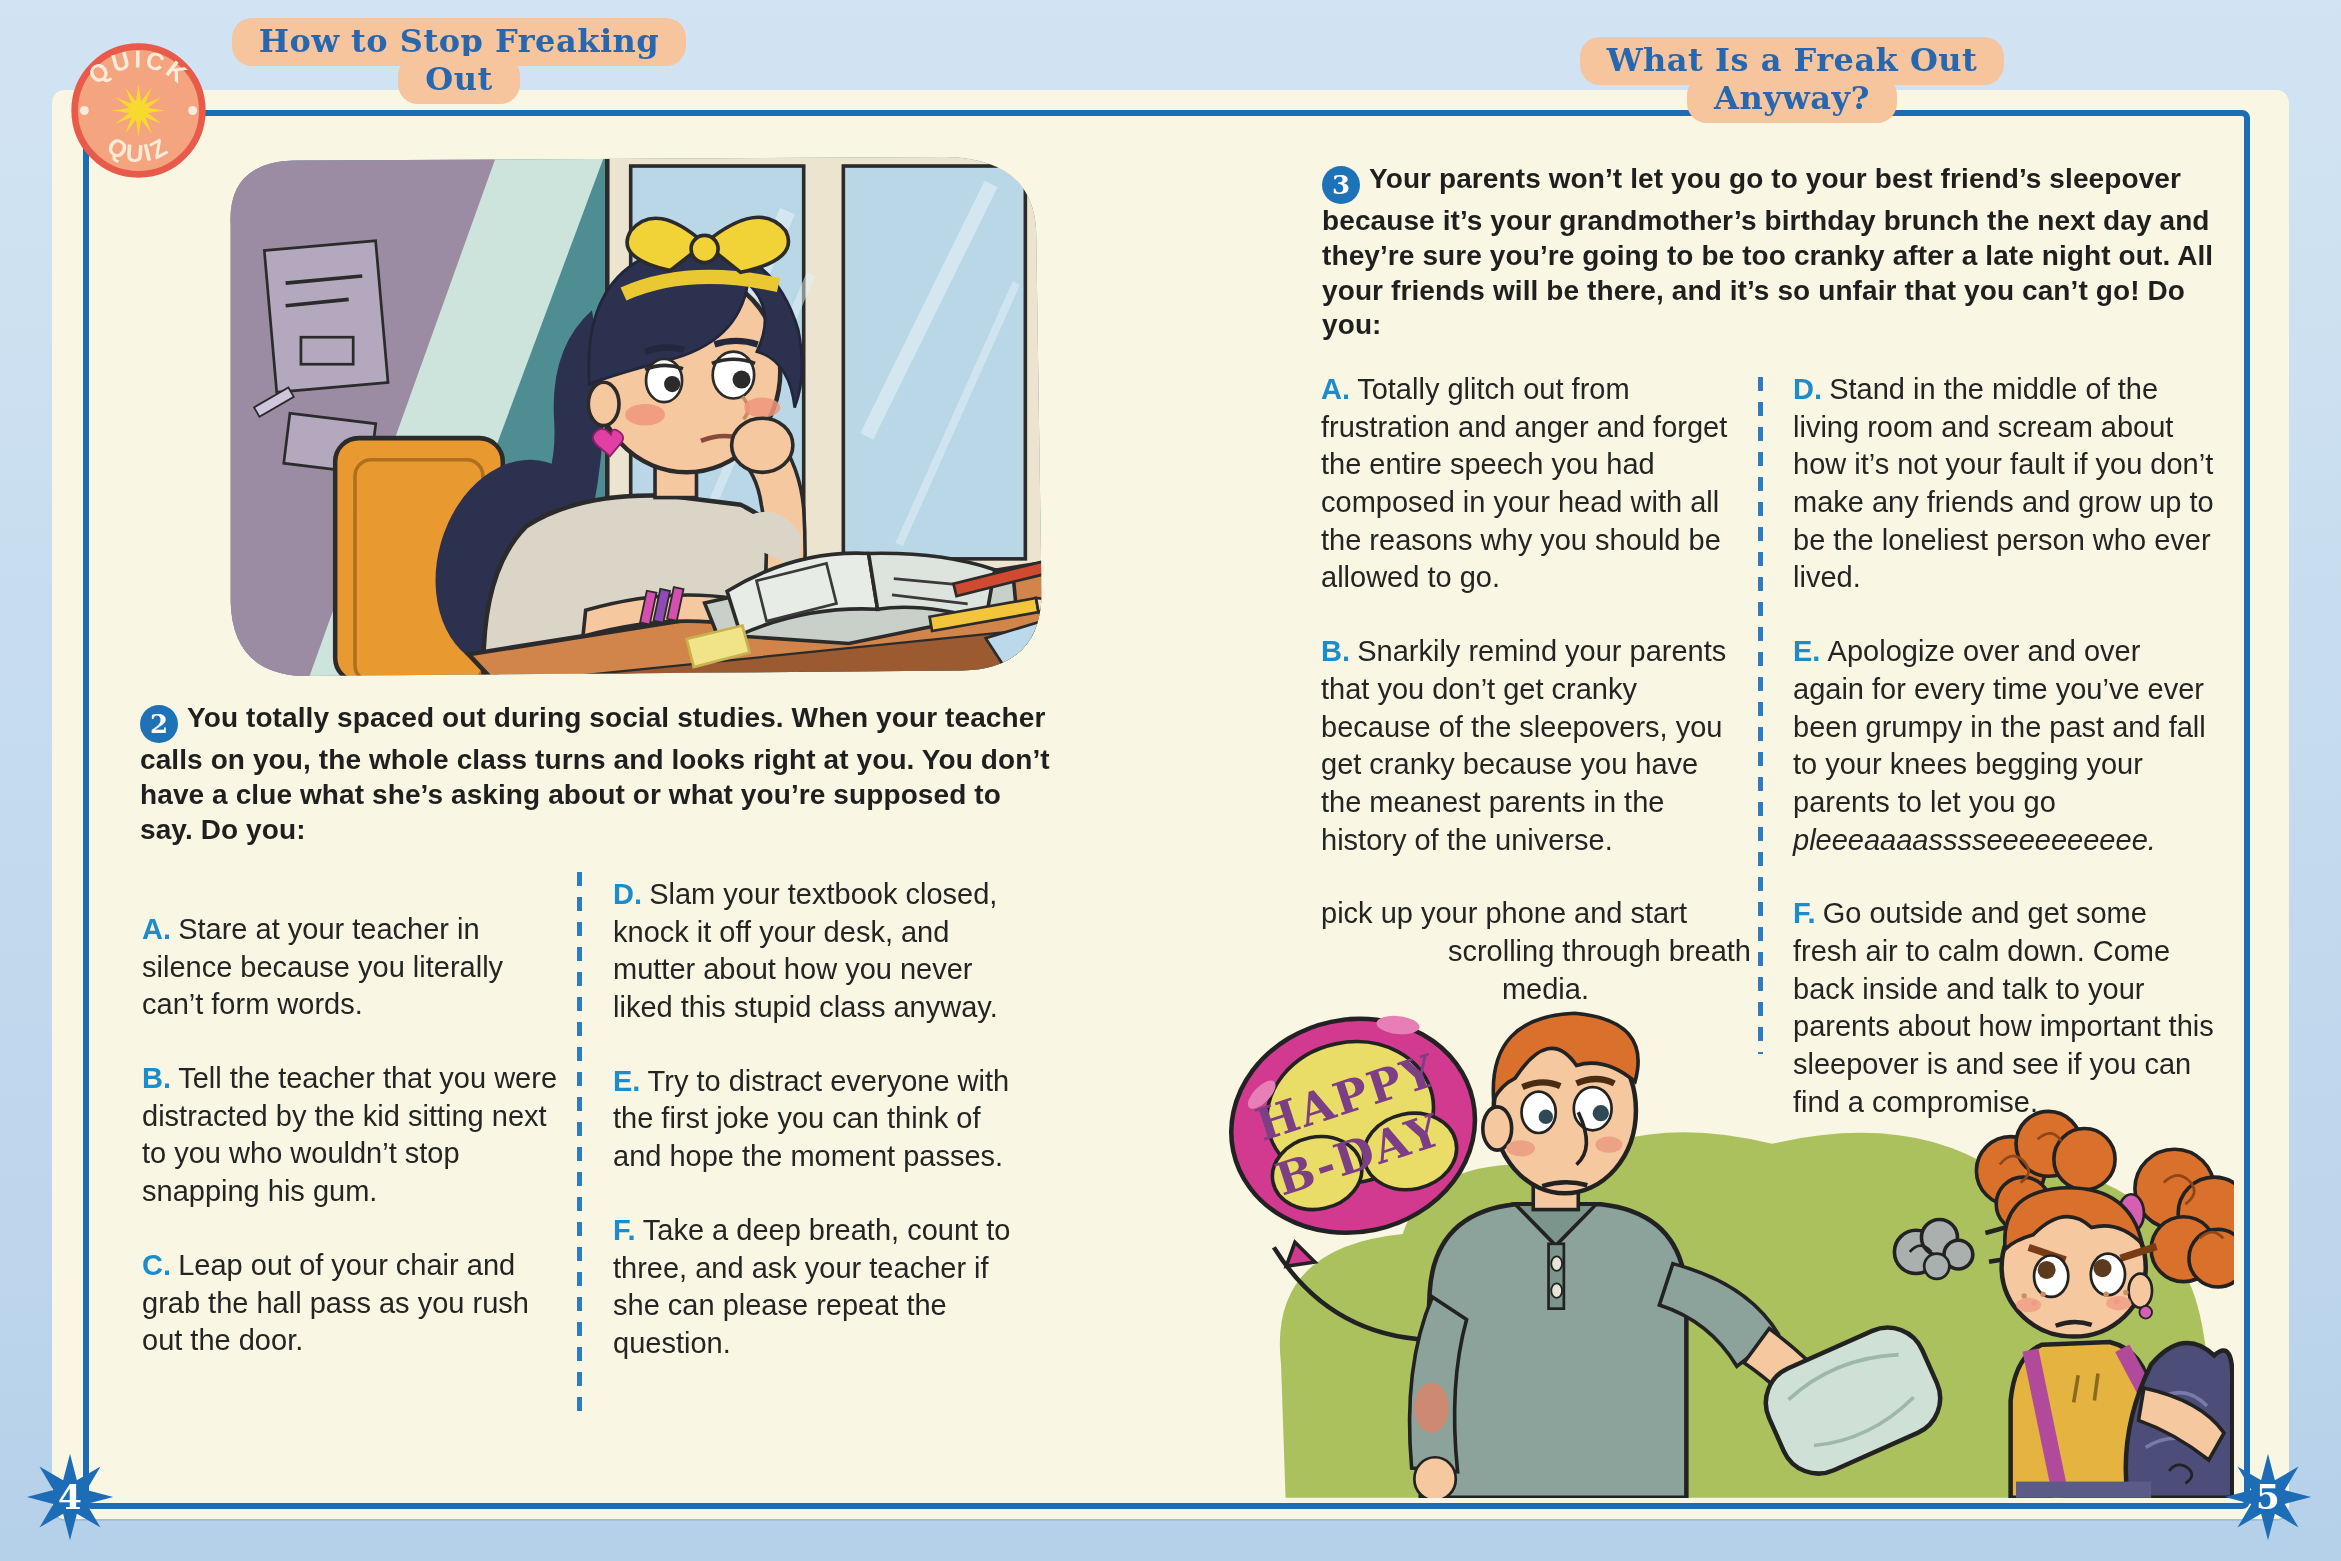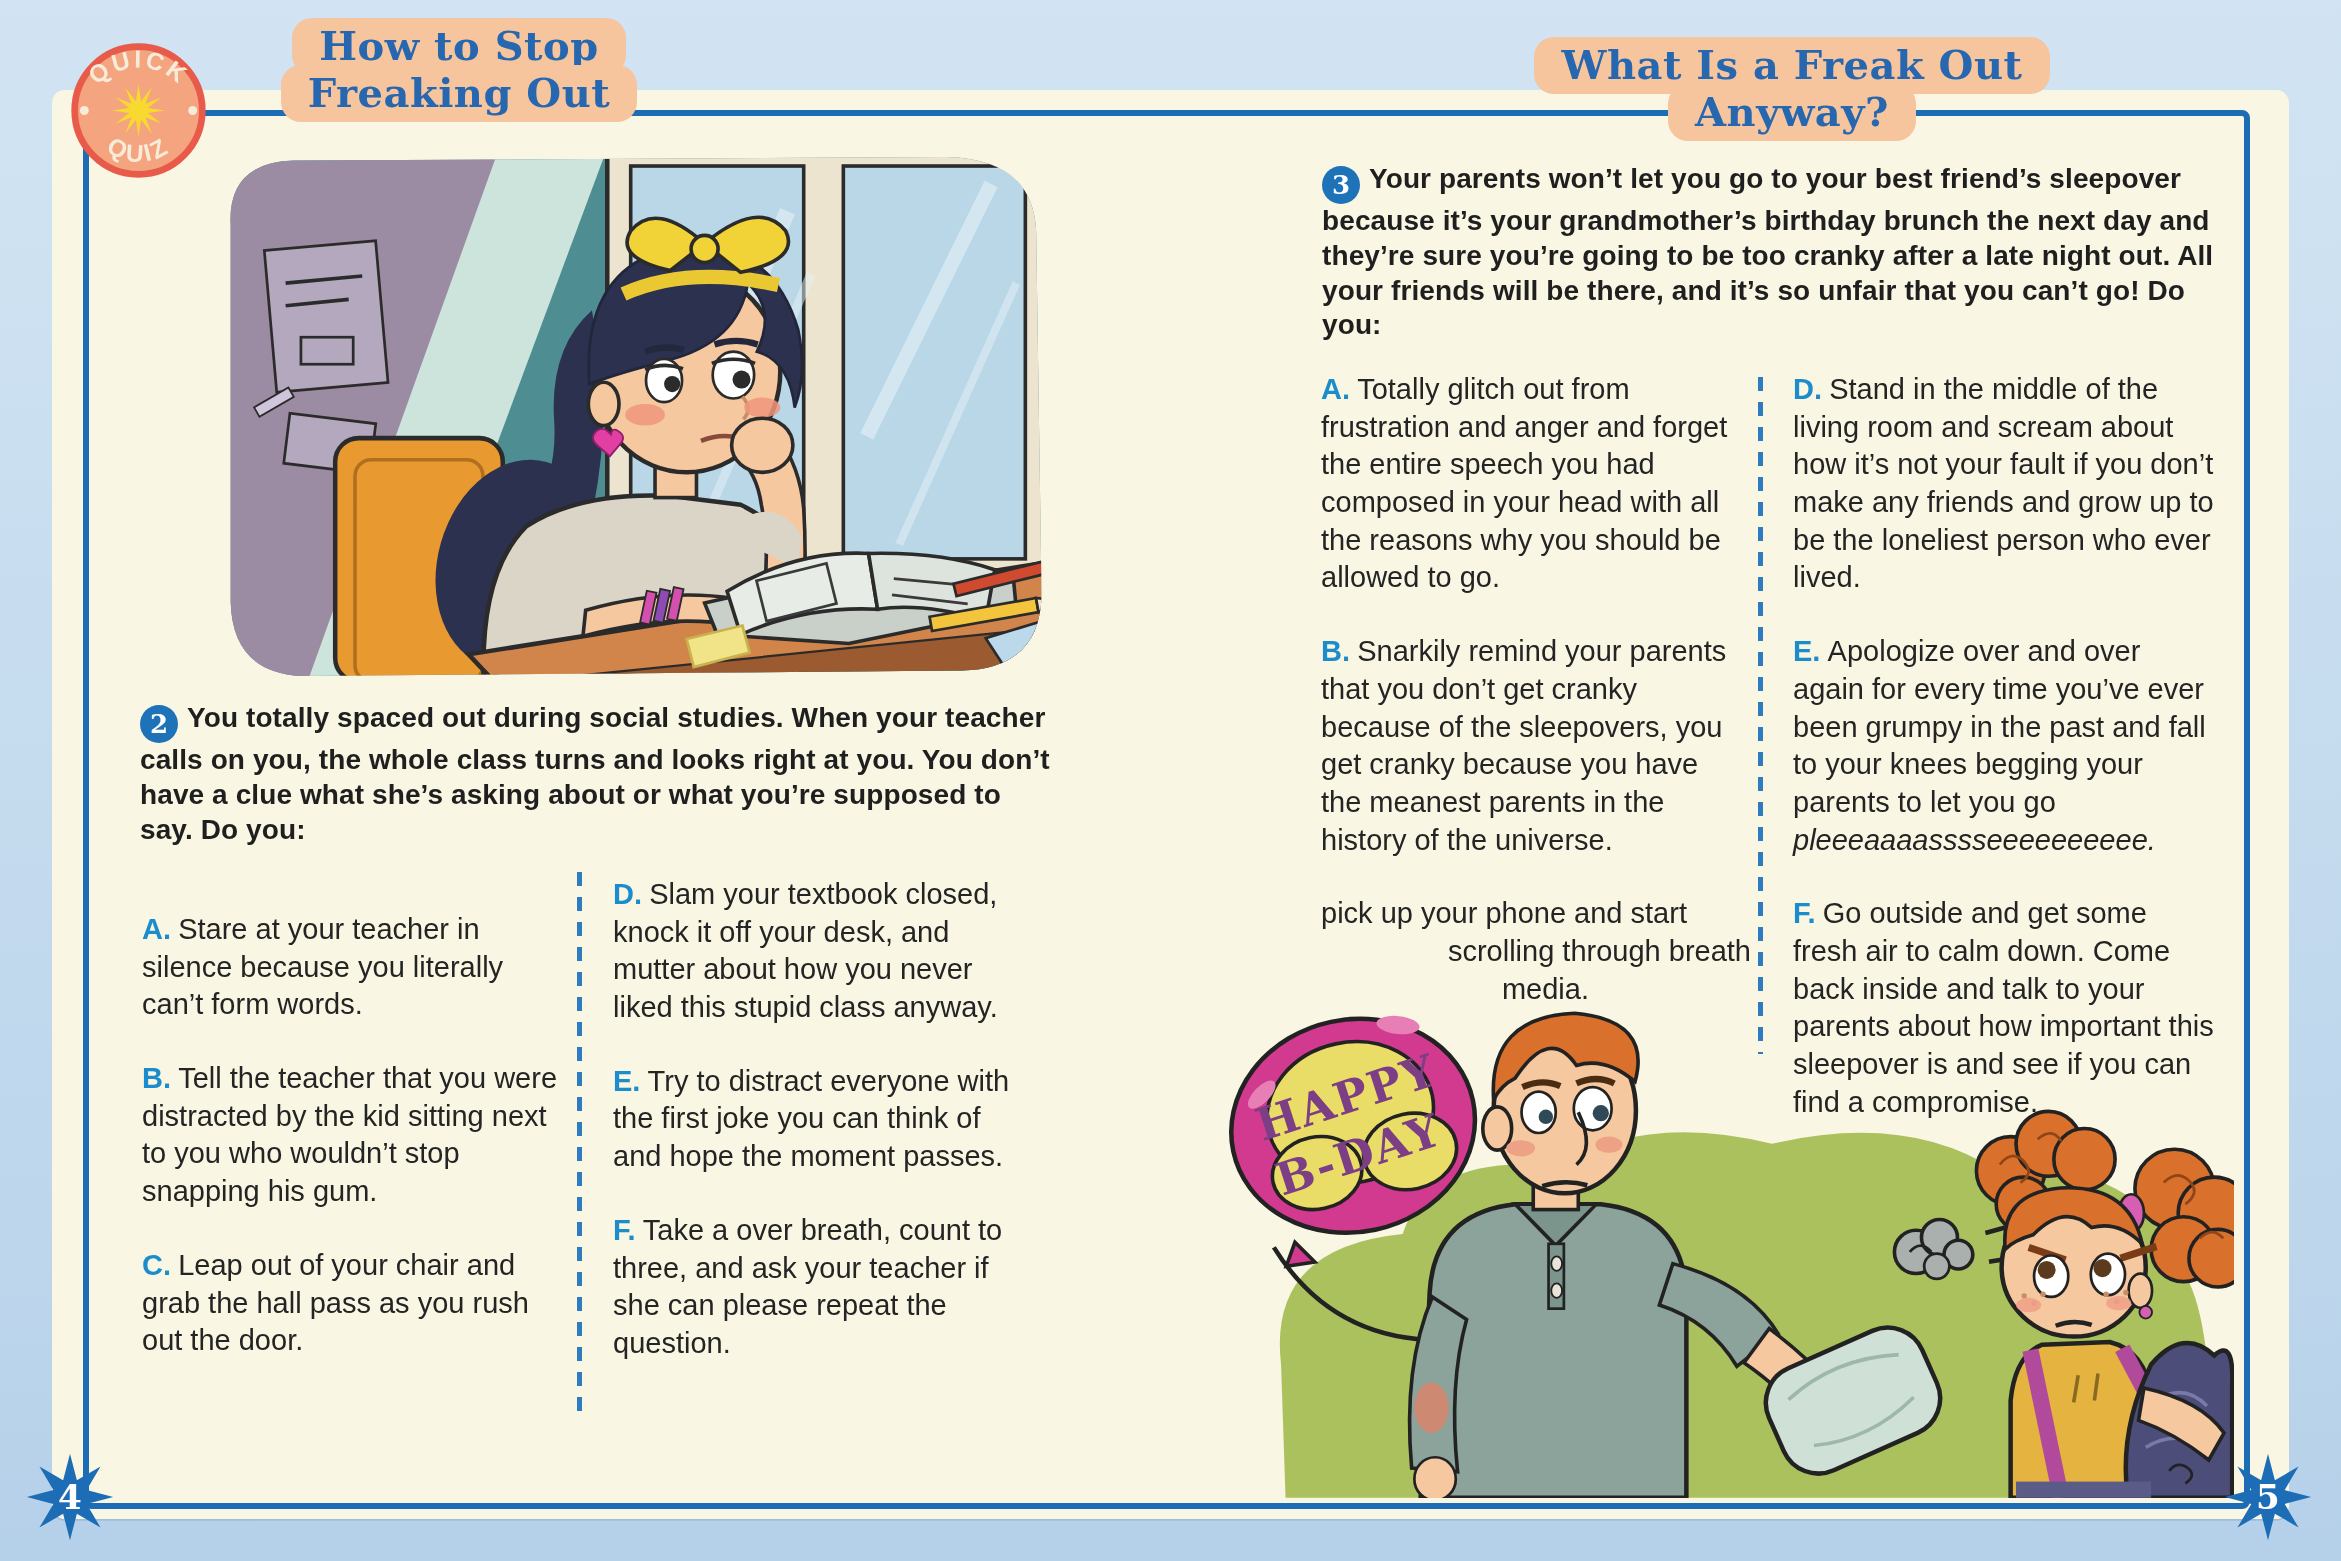--- a/index.html
+++ b/index.html
@@ -14,21 +14,21 @@
     position:absolute;left:52px;top:90px;width:2237px;height:1429px;
     background:#f9f6e3;border-radius:12.6px;
     box-shadow:0 1.8px 0 rgba(120,150,180,.35);
   }
   .frame{
     position:absolute;left:83px;top:110px;width:2155px;height:1387px;
     border:6.3px solid #1d6db6;border-radius:8px;
   }
   .header{position:absolute;top:21.6px;text-align:center;
     font-family:"DejaVu Serif","Liberation Serif",serif;font-weight:bold;
-    font-size:40px;color:#2667b0;letter-spacing:0.5px;}
+    font-size:32px;color:#2667b0;letter-spacing:0.5px;}
   .header-left{left:216px;width:486px;}
   .header-right{left:1531px;width:522px;margin-top:19px;}
   .hl{background:#f6c49d;border-radius:20px;padding:3.6px 27px 6.3px 27px;box-decoration-break:clone;}
   .badge{position:absolute;left:68px;top:40px;width:141px;height:141px;}
   .badge-txt{font-family:"Liberation Sans",sans-serif;font-weight:bold;font-size:33px;fill:#f7ecd9;letter-spacing:4px;}
   .illus-left{position:absolute;left:200px;top:148px;width:847px;height:537px;}
   .illus-right{position:absolute;left:1218px;top:977px;width:1016px;height:521px;}
   .q{position:absolute;font-weight:bold;font-size:28px;line-height:1.24;color:#1f1f1f;letter-spacing:0.1px;}
   .q2{left:140px;top:701px;width:919px;}
   .q3{left:1322px;top:162px;width:892px;}
@@ -180,21 +180,21 @@
     <p class="opt"><span class="letter">A.</span><span>Stare at your teacher in silence because you literally can’t form words.</span></p>
     <p class="opt"><span class="letter">B.</span><span>Tell the teacher that you were distracted by the kid sitting next to you who wouldn’t stop snapping his gum.</span></p>
     <p class="opt"><span class="letter">C.</span><span>Leap out of your chair and grab the hall pass as you rush out the door.</span></p>
   </div>
 
   <div class="vdash vdash-left"></div>
 
   <div class="col colB2">
     <p class="opt narrow"><span class="letter">D.</span><span>Slam your textbook closed, knock it off your desk, and mutter about how you never liked this stupid class anyway.</span></p>
     <p class="opt narrow"><span class="letter">E.</span><span>Try to distract everyone with the first joke you can think of and hope the moment passes.</span></p>
-    <p class="opt narrow"><span class="letter">F.</span><span>Take a over breath, count to three, and ask your teacher if she can please repeat the question.</span></p>
+    <p class="opt narrow"><span class="letter">F.</span><span>Take a deep breath, count to three, and ask your teacher if she can please repeat the question.</span></p>
   </div>
 
   <div class="q q3">
     <span class="qnum">3</span><span>Your parents won’t let you go to your best friend’s sleepover because it’s your grandmother’s birthday brunch the next day and they’re sure you’re going to be too cranky after a late night out. All your friends will be there, and it’s so unfair that you can’t go! Do you:</span>
   </div>
 
   <div class="col colA3">
     <p class="opt narrow"><span class="letter">A.</span><span>Totally glitch out from frustration and anger and forget the entire speech you had composed in your head with all the reasons why you should be allowed to go.</span></p>
     <p class="opt narrow"><span class="letter">B.</span><span>Snarkily remind your parents that you don’t get cranky because of the sleepovers, you get cranky because you have the meanest parents in the history of the universe.</span></p>
     <div class="optC">

